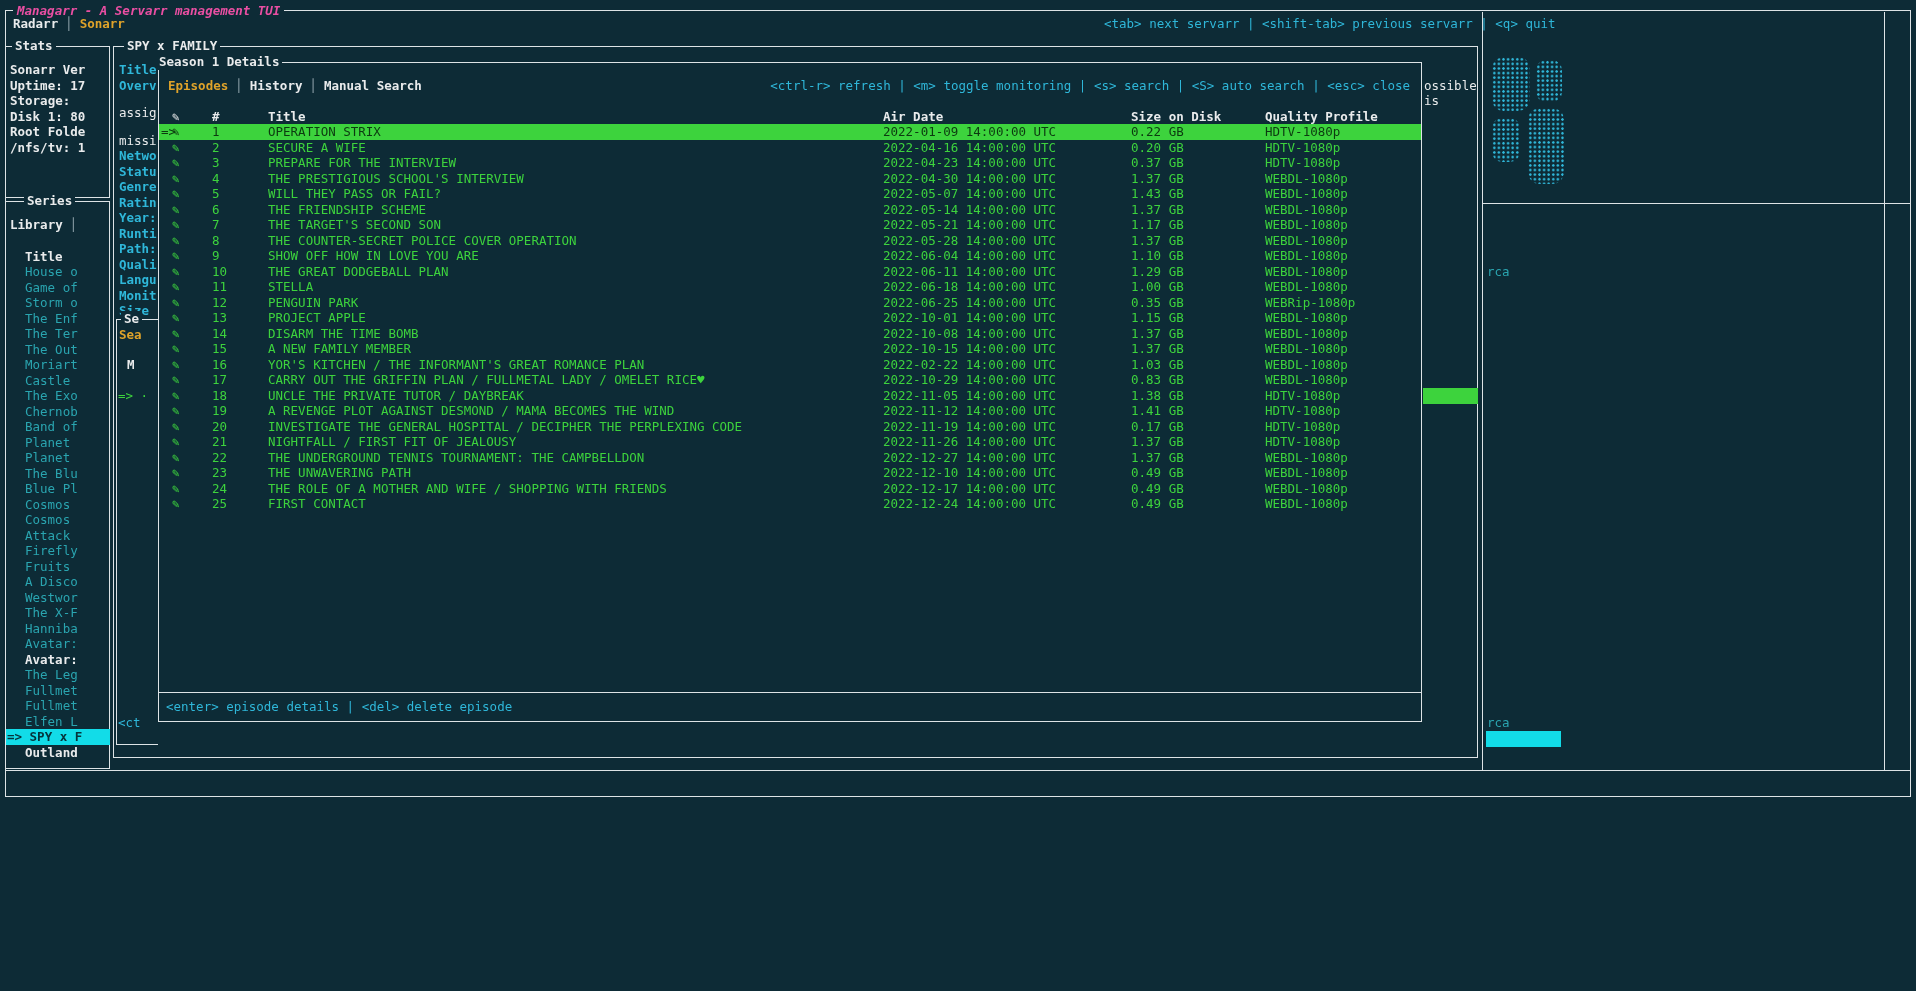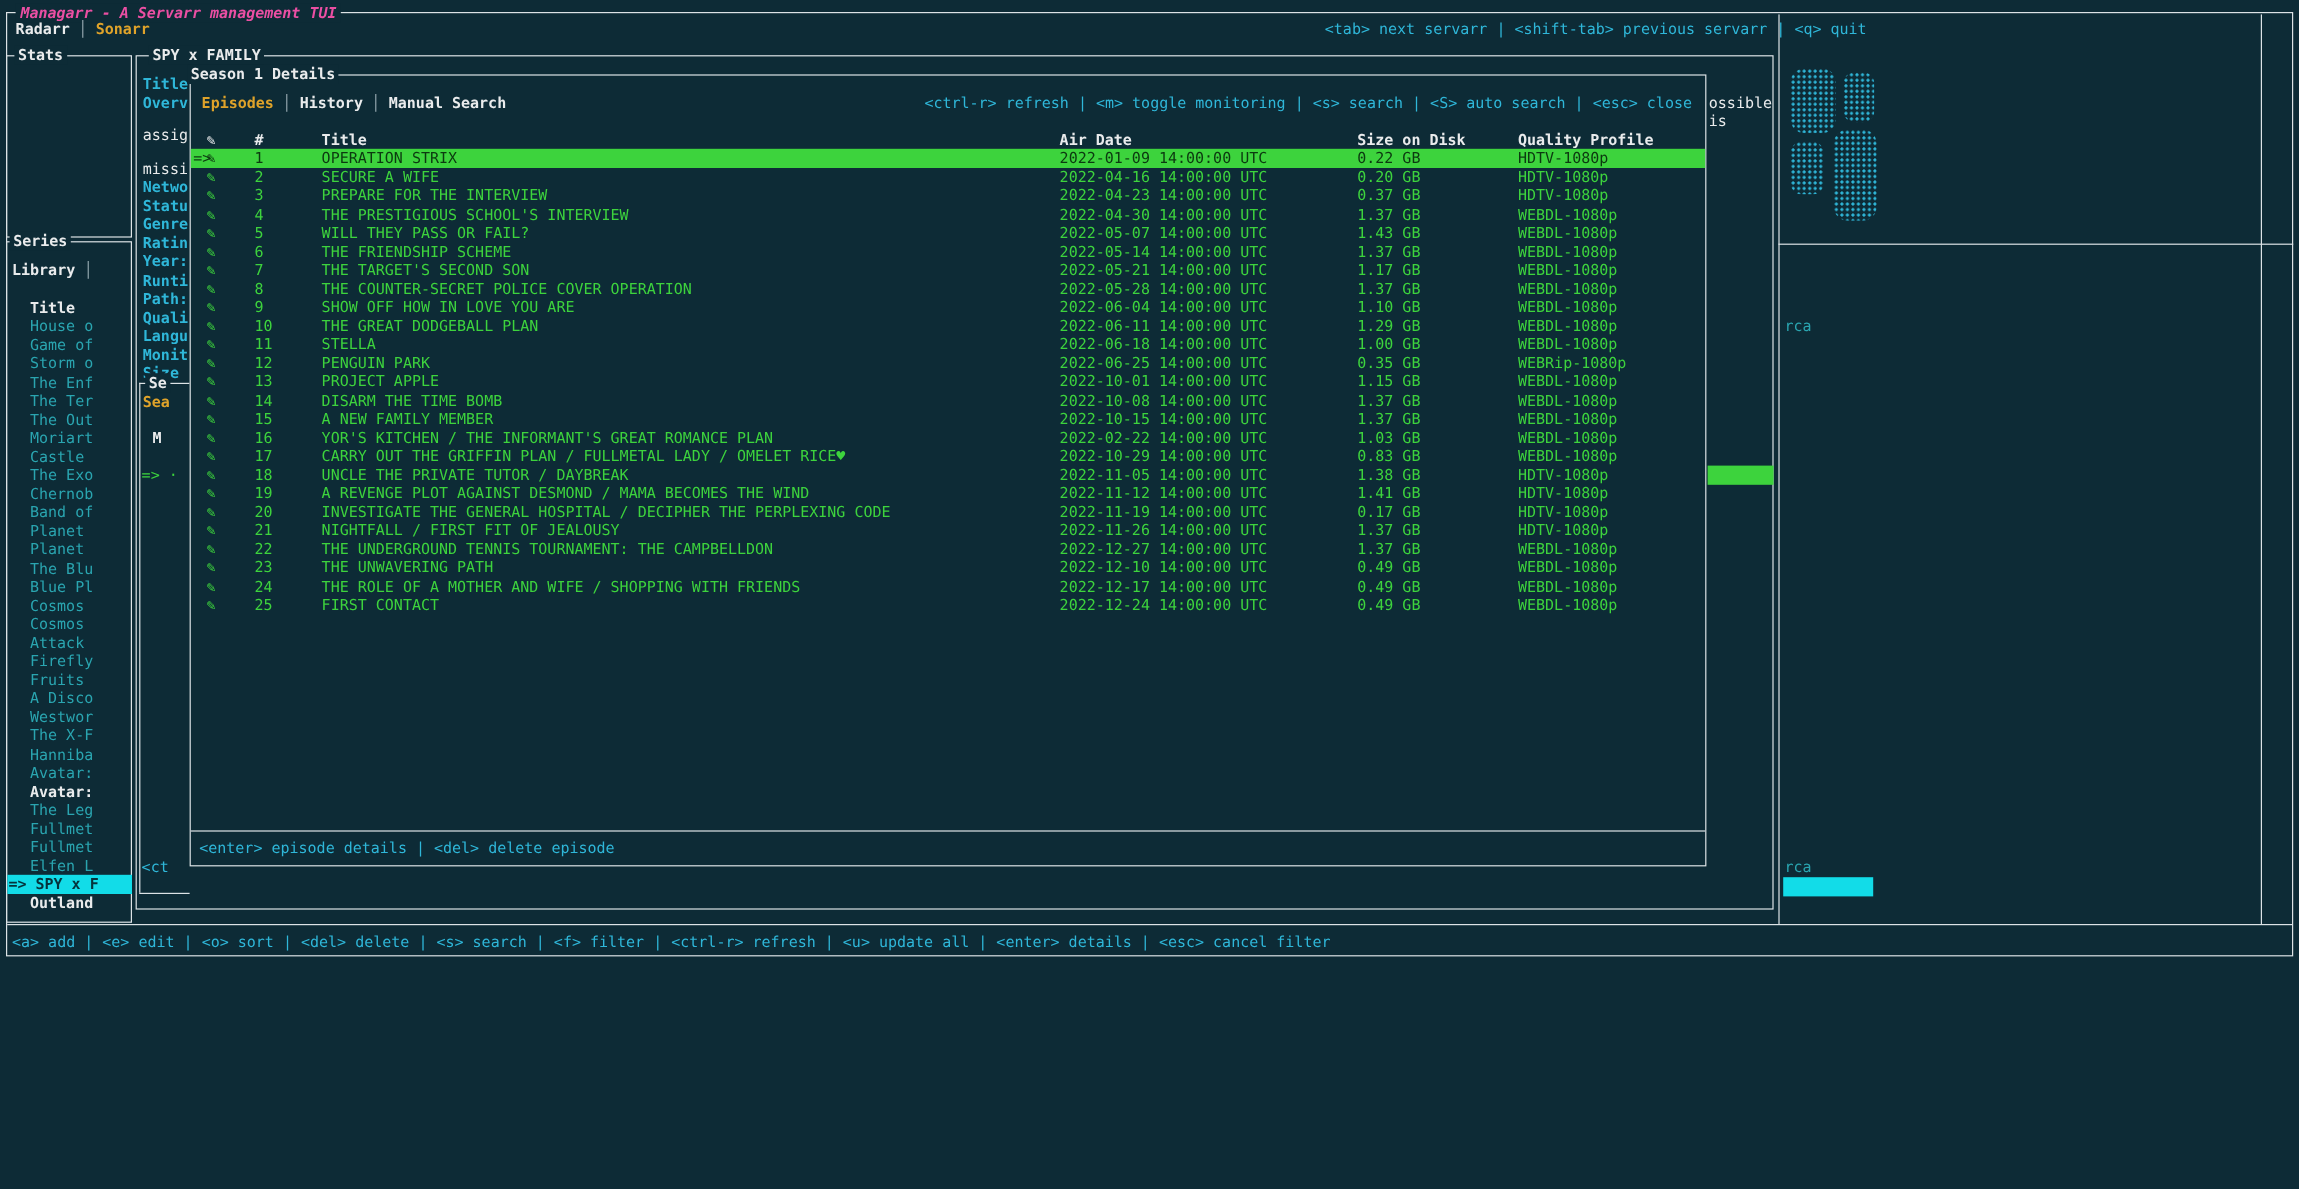--- a/index.html
+++ b/index.html
@@ -66,23 +66,24 @@
   <div class="abs magenta" style="left:13px;top:3px;background:var(--background);padding:0 4px">Managarr - A Servarr management TUI</div>
   <div class="tabsrow" style="left:13px;top:16px">
     <span class="bold">Radarr</span>
     <span class="dim">│</span>
     <span class="bold gold">Sonarr</span>
   </div>
   <div class="abs keys" style="left:1104px;top:16px">&lt;tab&gt; next servarr | &lt;shift-tab&gt; previous servarr | &lt;q&gt; quit</div>
 
   <div class="box" style="left:5px;top:46px;width:105px;height:152px"></div>
   <div class="boxtitle" style="left:12px;top:38px">Stats</div>
+  <div id="stats-lines" class="abs" style="left:10px;top:62px;width:98px;overflow:hidden"><div class="stat-line">Sonarr Ver</div><div class="stat-line">Uptime: 17</div><div class="stat-line">Storage:</div><div class="stat-line">Disk 1: 80</div><div class="stat-line">Root Folde</div><div class="stat-line">/nfs/tv: 1</div></div>
 
   <div class="box" style="left:5px;top:201px;width:105px;height:568px"></div>
-  <div class="boxtitle" style="left:8px;top:193px">Series</div>
+  <div class="boxtitle" style="left:24px;top:193px">Series</div>
   <div class="tabsrow" style="left:10px;top:217px">
     <span class="bold">Library</span>
     <span class="dim">│</span>
   </div>
   <div class="abs bold" style="left:25px;top:249px">Title</div>
   <div id="series-list" style="left:6px;top:264px;width:104px;height:498px">
       <div class="series-item">House o</div>
       <div class="series-item">Game of</div>
       <div class="series-item">Storm o</div>
       <div class="series-item">The Enf</div>
@@ -185,15 +186,14 @@
   <div class="vline" style="left:1884px;top:12px;height:758px"></div>
   <div class="hline" style="left:1482px;top:203px;width:429px"></div>
   <div class="dotblob" style="left:1492px;top:57px;width:38px;height:54px;border-radius:12px"></div>
   <div class="dotblob" style="left:1536px;top:60px;width:26px;height:42px;border-radius:10px"></div>
   <div class="dotblob" style="left:1492px;top:118px;width:28px;height:44px;border-radius:10px"></div>
   <div class="dotblob" style="left:1528px;top:108px;width:36px;height:76px;border-radius:12px"></div>
   <div class="abs teal" style="left:1487px;top:264px">rca</div>
   <div class="abs teal" style="left:1487px;top:715px">rca</div>
   <div class="fill-cyan" style="left:1486px;top:731px;width:75px;height:15.5px"></div>
 
-  <div class="abs keys" style="left:10px;top:777px">&lt;a&gt; add | &lt;e&gt; edit | &lt;o&gt; sort | &lt;del&gt; delete | &lt;s&gt; search | &lt;f&gt; filter | &lt;ctrl-r&gt; refresh | &lt;u&gt; update all | &lt;enter&gt; details | &lt;esc&gt; cancel filter</div>
 
 </div>
 
 </body></html>

